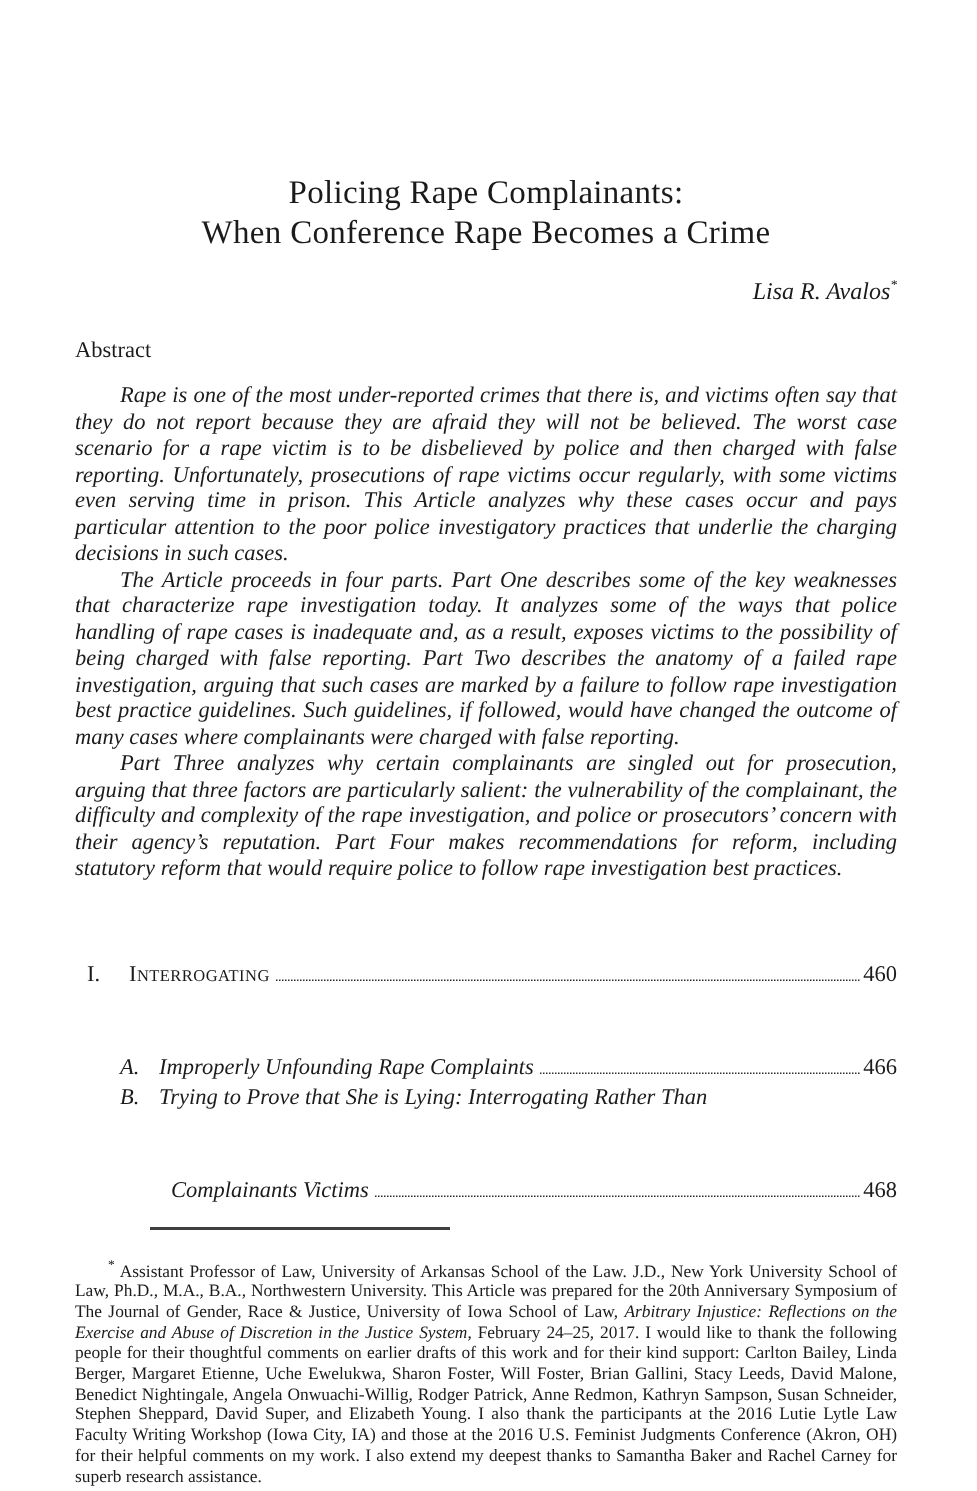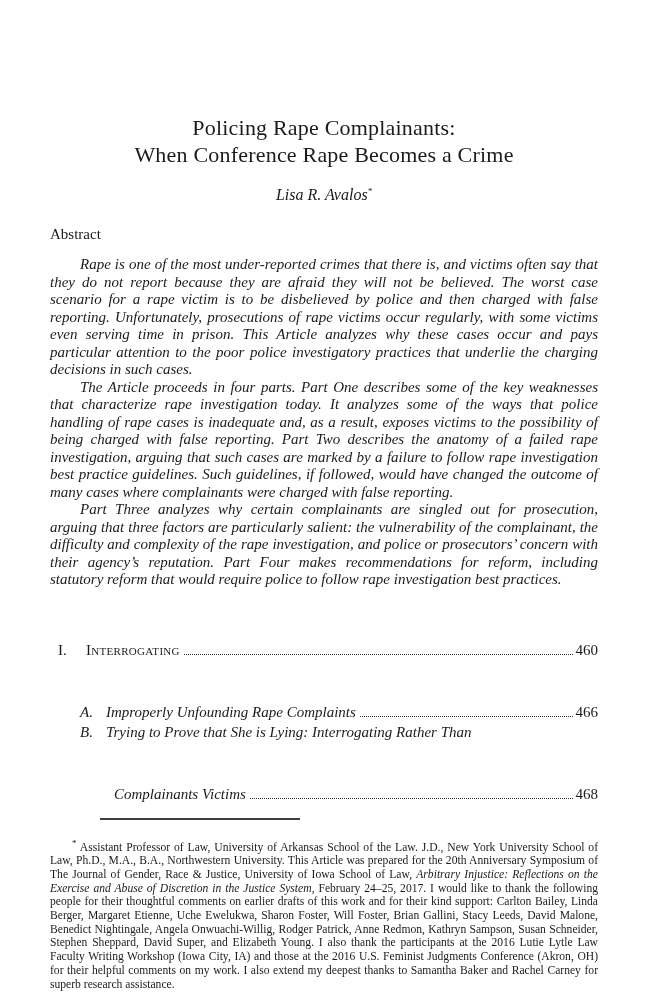--- a/index.html
+++ b/index.html
@@ -23,21 +23,21 @@
   }
   .article-title {
     padding-top: 114px;
     text-align: center;
     font-size: 22px;
     line-height: 27px;
     letter-spacing: 0.2px;
   }
   .author {
     margin-top: 18px;
-    text-align: center;
+    text-align: right;
     font-style: italic;
     font-size: 16px;
   }
   .author sup, .footnote sup {
     font-size: 9px;
     vertical-align: super;
     line-height: 0;
   }
   .abstract-heading {
     margin-top: 22px;

